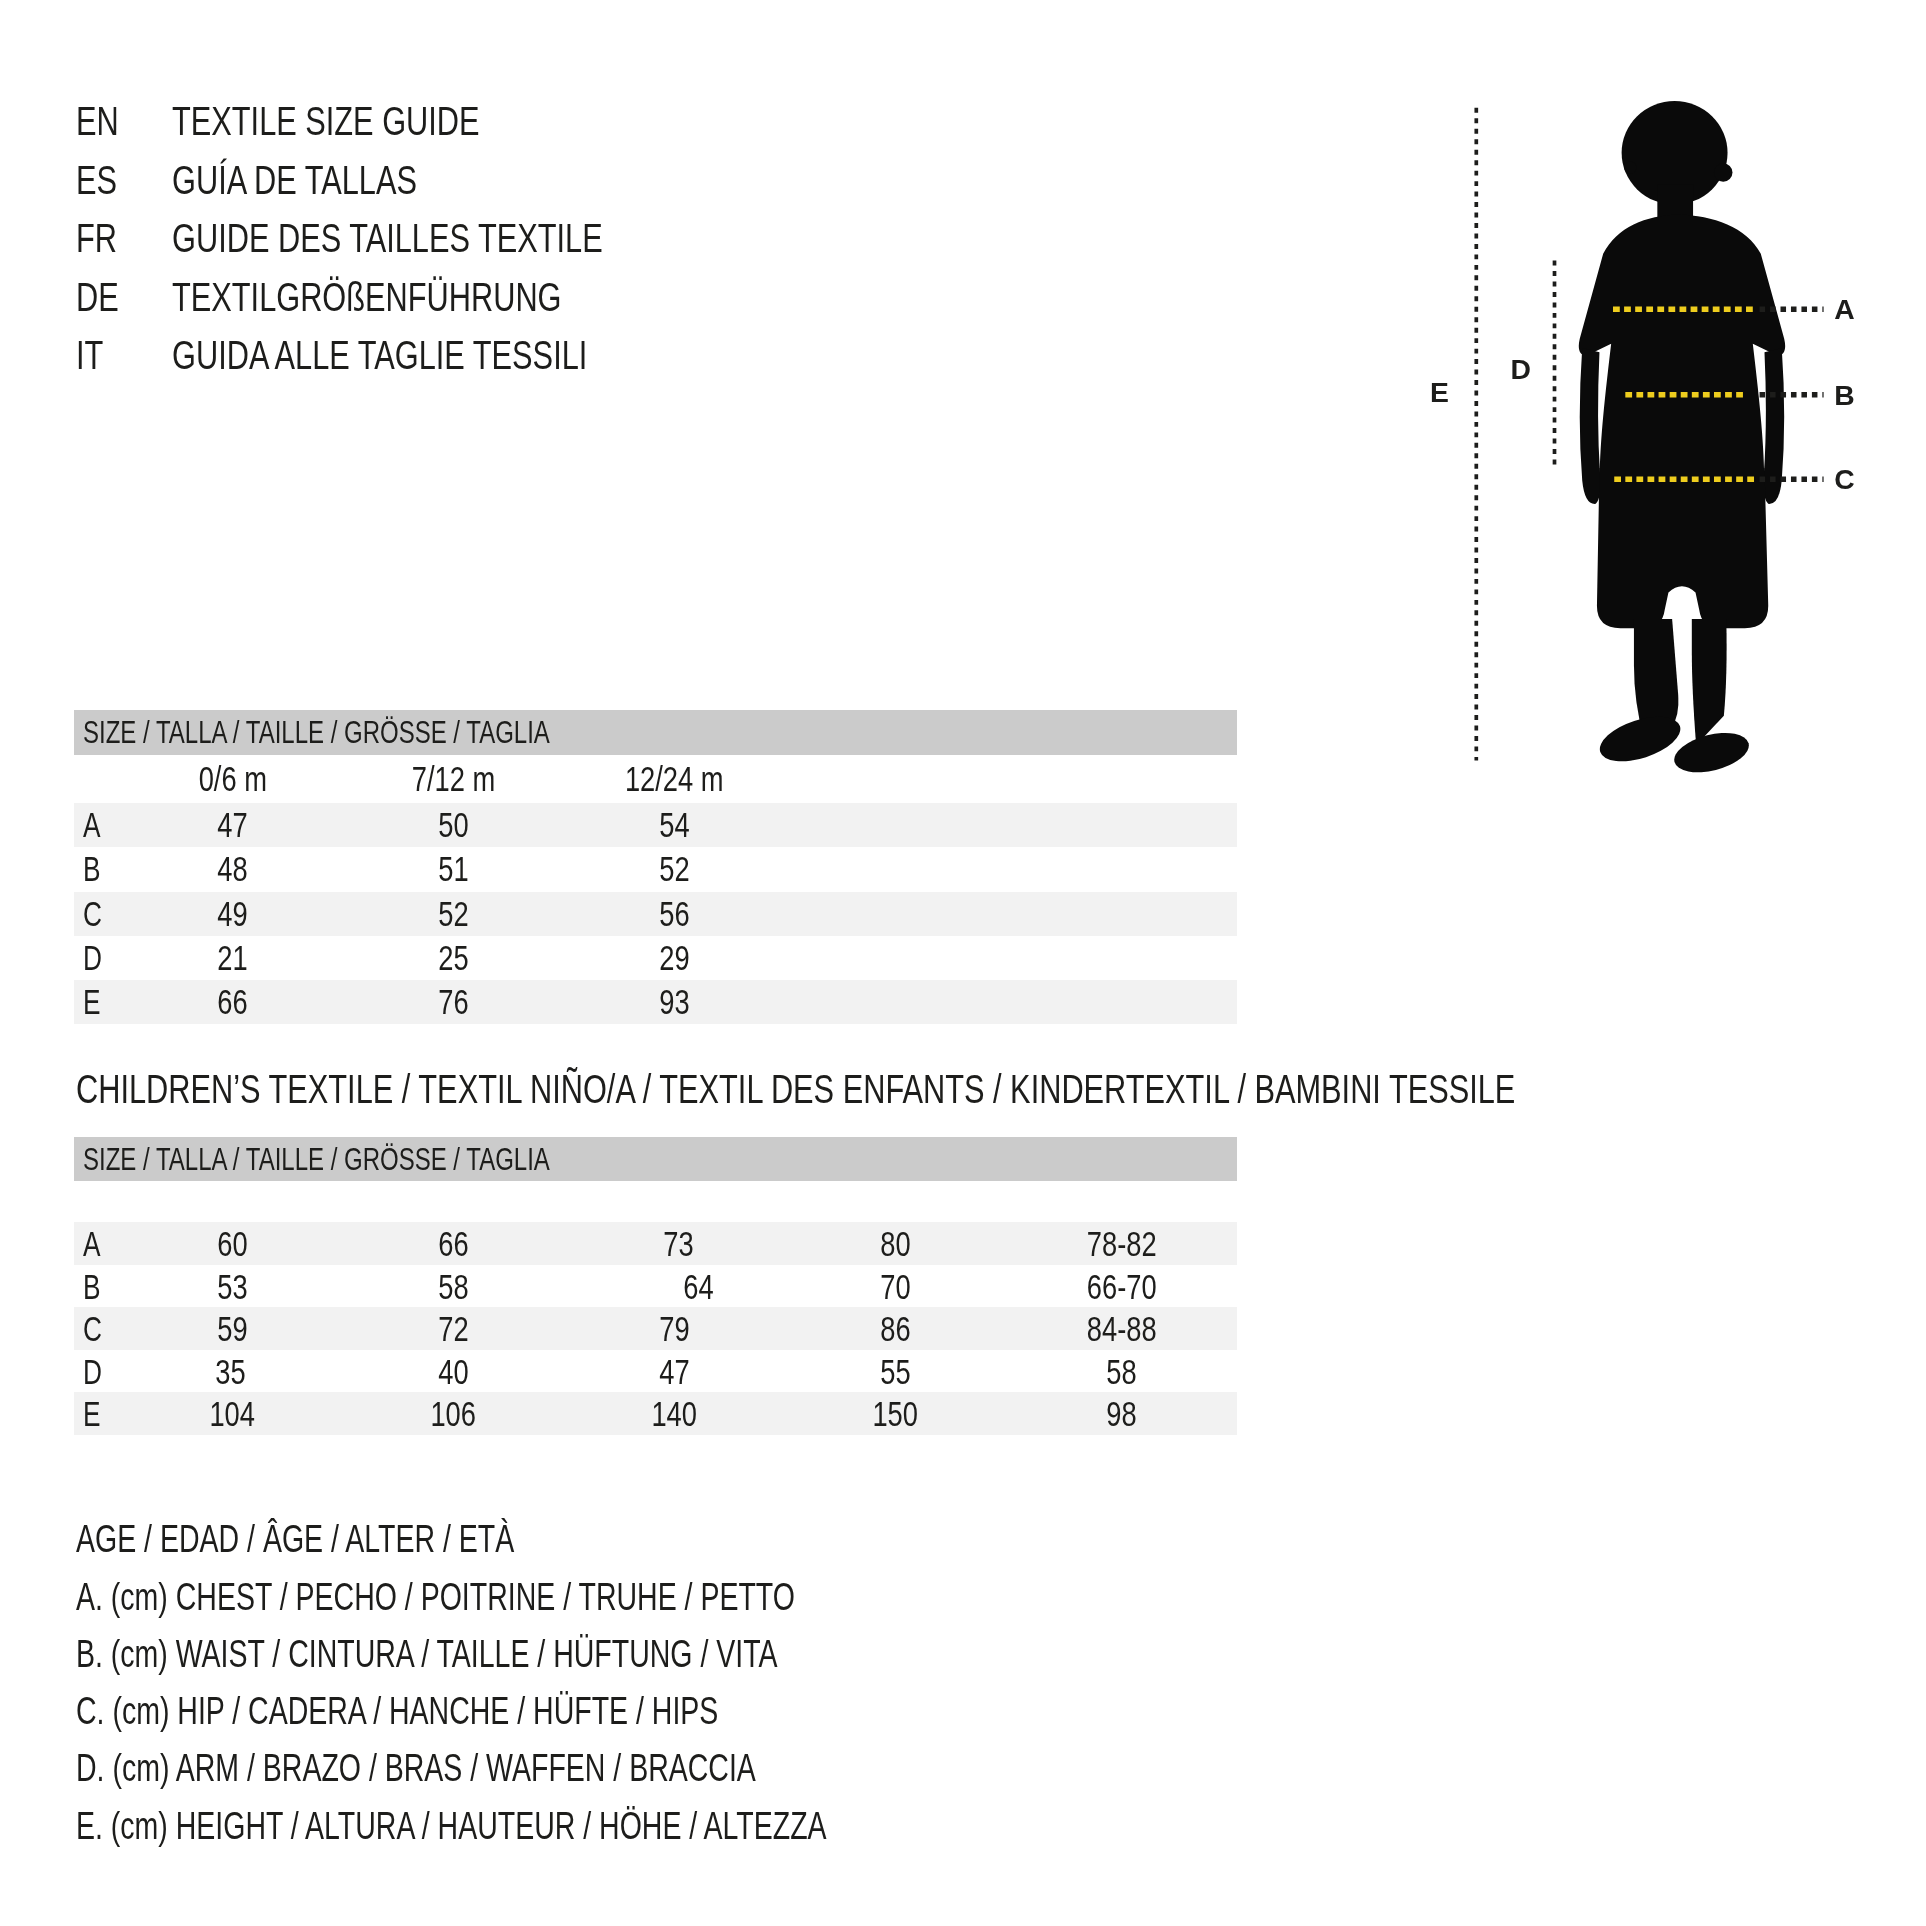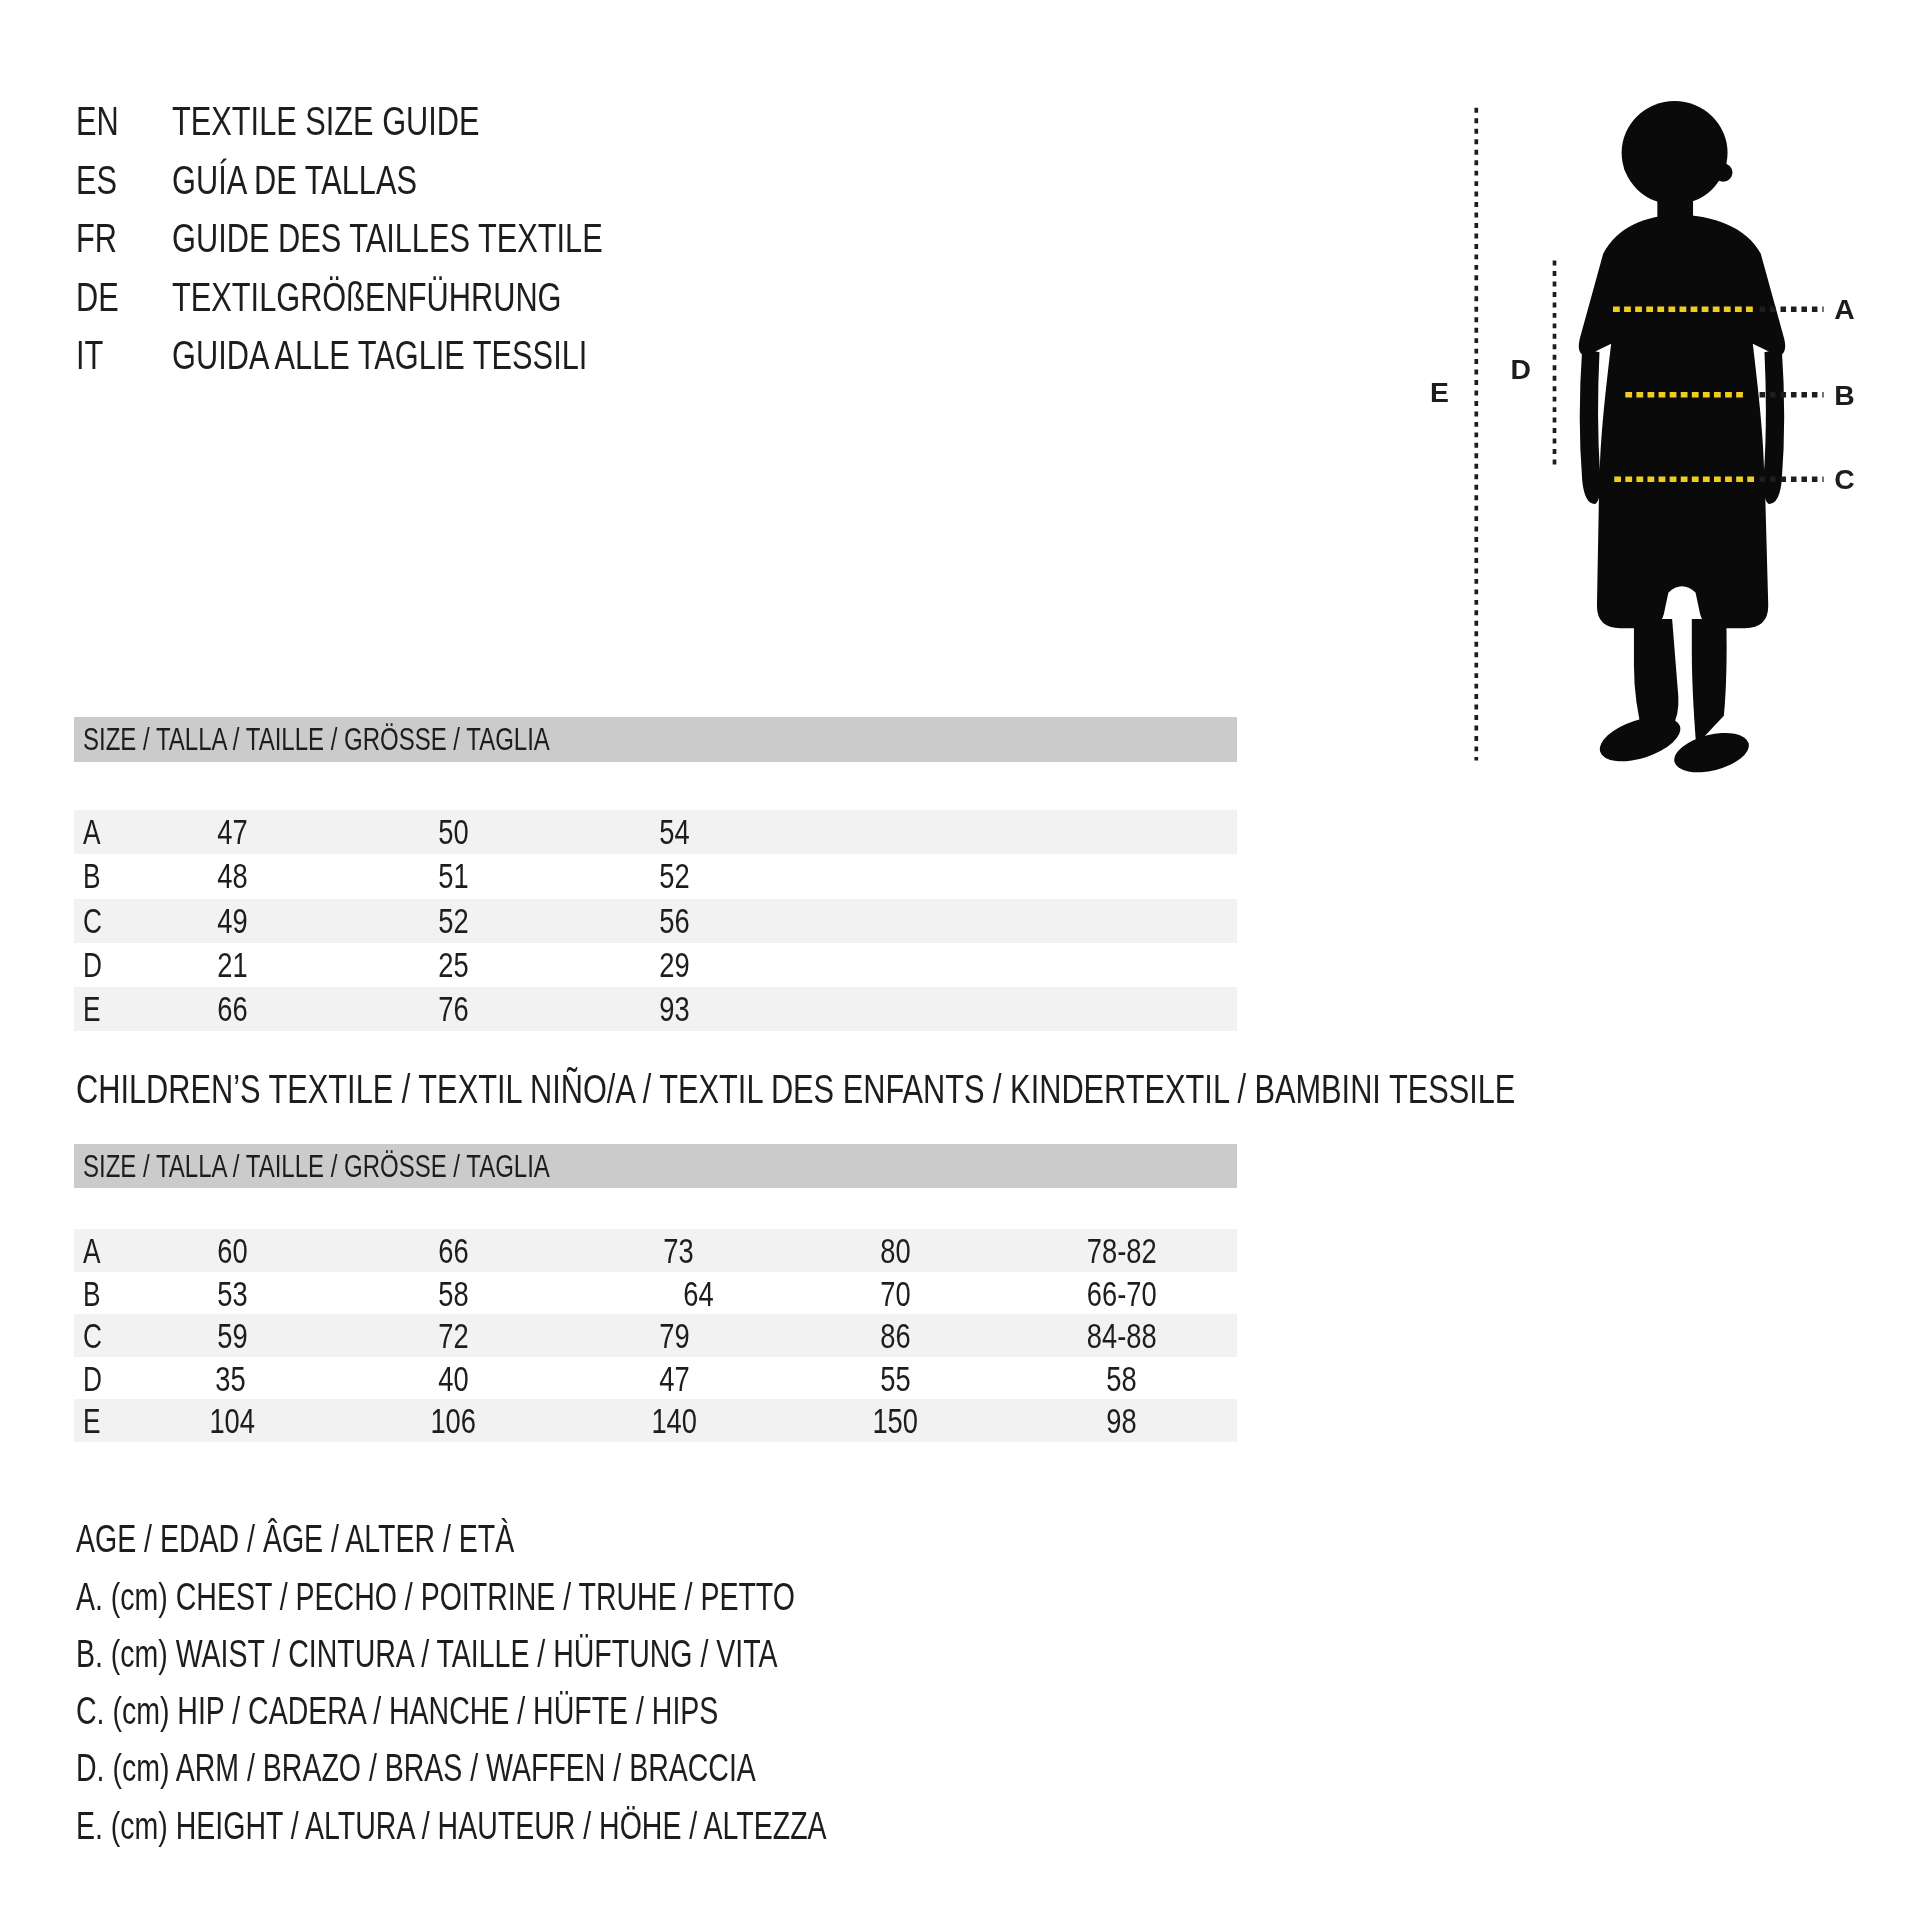--- a/index.html
+++ b/index.html
@@ -15,21 +15,21 @@
   .cond-c{display:inline-block;transform:scaleX(0.78);transform-origin:50% 50%;white-space:nowrap;}
 
   
   .lang-line{position:absolute;left:76px;height:41px;line-height:41px;font-size:41px;white-space:nowrap;}
   .lang-code{display:inline-block;width:128px;}
 
   
   .section-title{position:absolute;left:76px;font-size:41px;line-height:43px;white-space:nowrap;}
 
   
-  .size-table{position:absolute;left:74px;width:1163px;margin-top:7px;}
+  .size-table{position:absolute;left:74px;width:1163px;}
   .size-bar{position:absolute;left:0;width:1163px;background:var(--bar);padding-left:8.6px;font-size:32px;white-space:nowrap;}
   .col-header{position:absolute;left:0;width:1163px;}
   .cell{position:absolute;width:209px;text-align:center;font-size:35px;}
   .t-row{position:absolute;left:0;width:1163px;font-size:35px;}
   .t-row.striped{background:var(--stripe);}
   .row-label{position:absolute;left:8.6px;top:0;}
 
   
   .legend-line{position:absolute;left:76px;font-size:38px;line-height:43px;white-space:nowrap;}
 
@@ -101,20 +101,25 @@
     <text x="694" y="398">A</text>
     <text x="694" y="537">B</text>
     <text x="694" y="674">C</text>
     <text x="168" y="496">D</text>
     <text x="36" y="533">E</text>
   </svg>
 
 
   <div class="size-table" style="top:710px;height:315px">
     <div class="size-bar" style="top:0;height:45px;line-height:45px"><span class="cond">SIZE / TALLA / TAILLE / GRÖSSE / TAGLIA</span></div>
+    <div class="col-header" style="top:45px;height:48px;line-height:48px">
+      <div class="cell" style="left:54px"><span class="cond-c">0/6 m</span></div>
+      <div class="cell" style="left:275px"><span class="cond-c">7/12 m</span></div>
+      <div class="cell" style="left:496px"><span class="cond-c">12/24 m</span></div>
+    </div>
     <div class="t-row striped" style="top:93px;height:44px;line-height:44px">
       <span class="row-label"><span class="cond">A</span></span>
       <div class="cell" style="left:54px"><span class="cond-c">47</span></div>
       <div class="cell" style="left:275px"><span class="cond-c">50</span></div>
       <div class="cell" style="left:496px"><span class="cond-c">54</span></div>
     </div>
     <div class="t-row" style="top:137px;height:44px;line-height:44px">
       <span class="row-label"><span class="cond">B</span></span>
       <div class="cell" style="left:54px"><span class="cond-c">48</span></div>
       <div class="cell" style="left:275px"><span class="cond-c">51</span></div>

